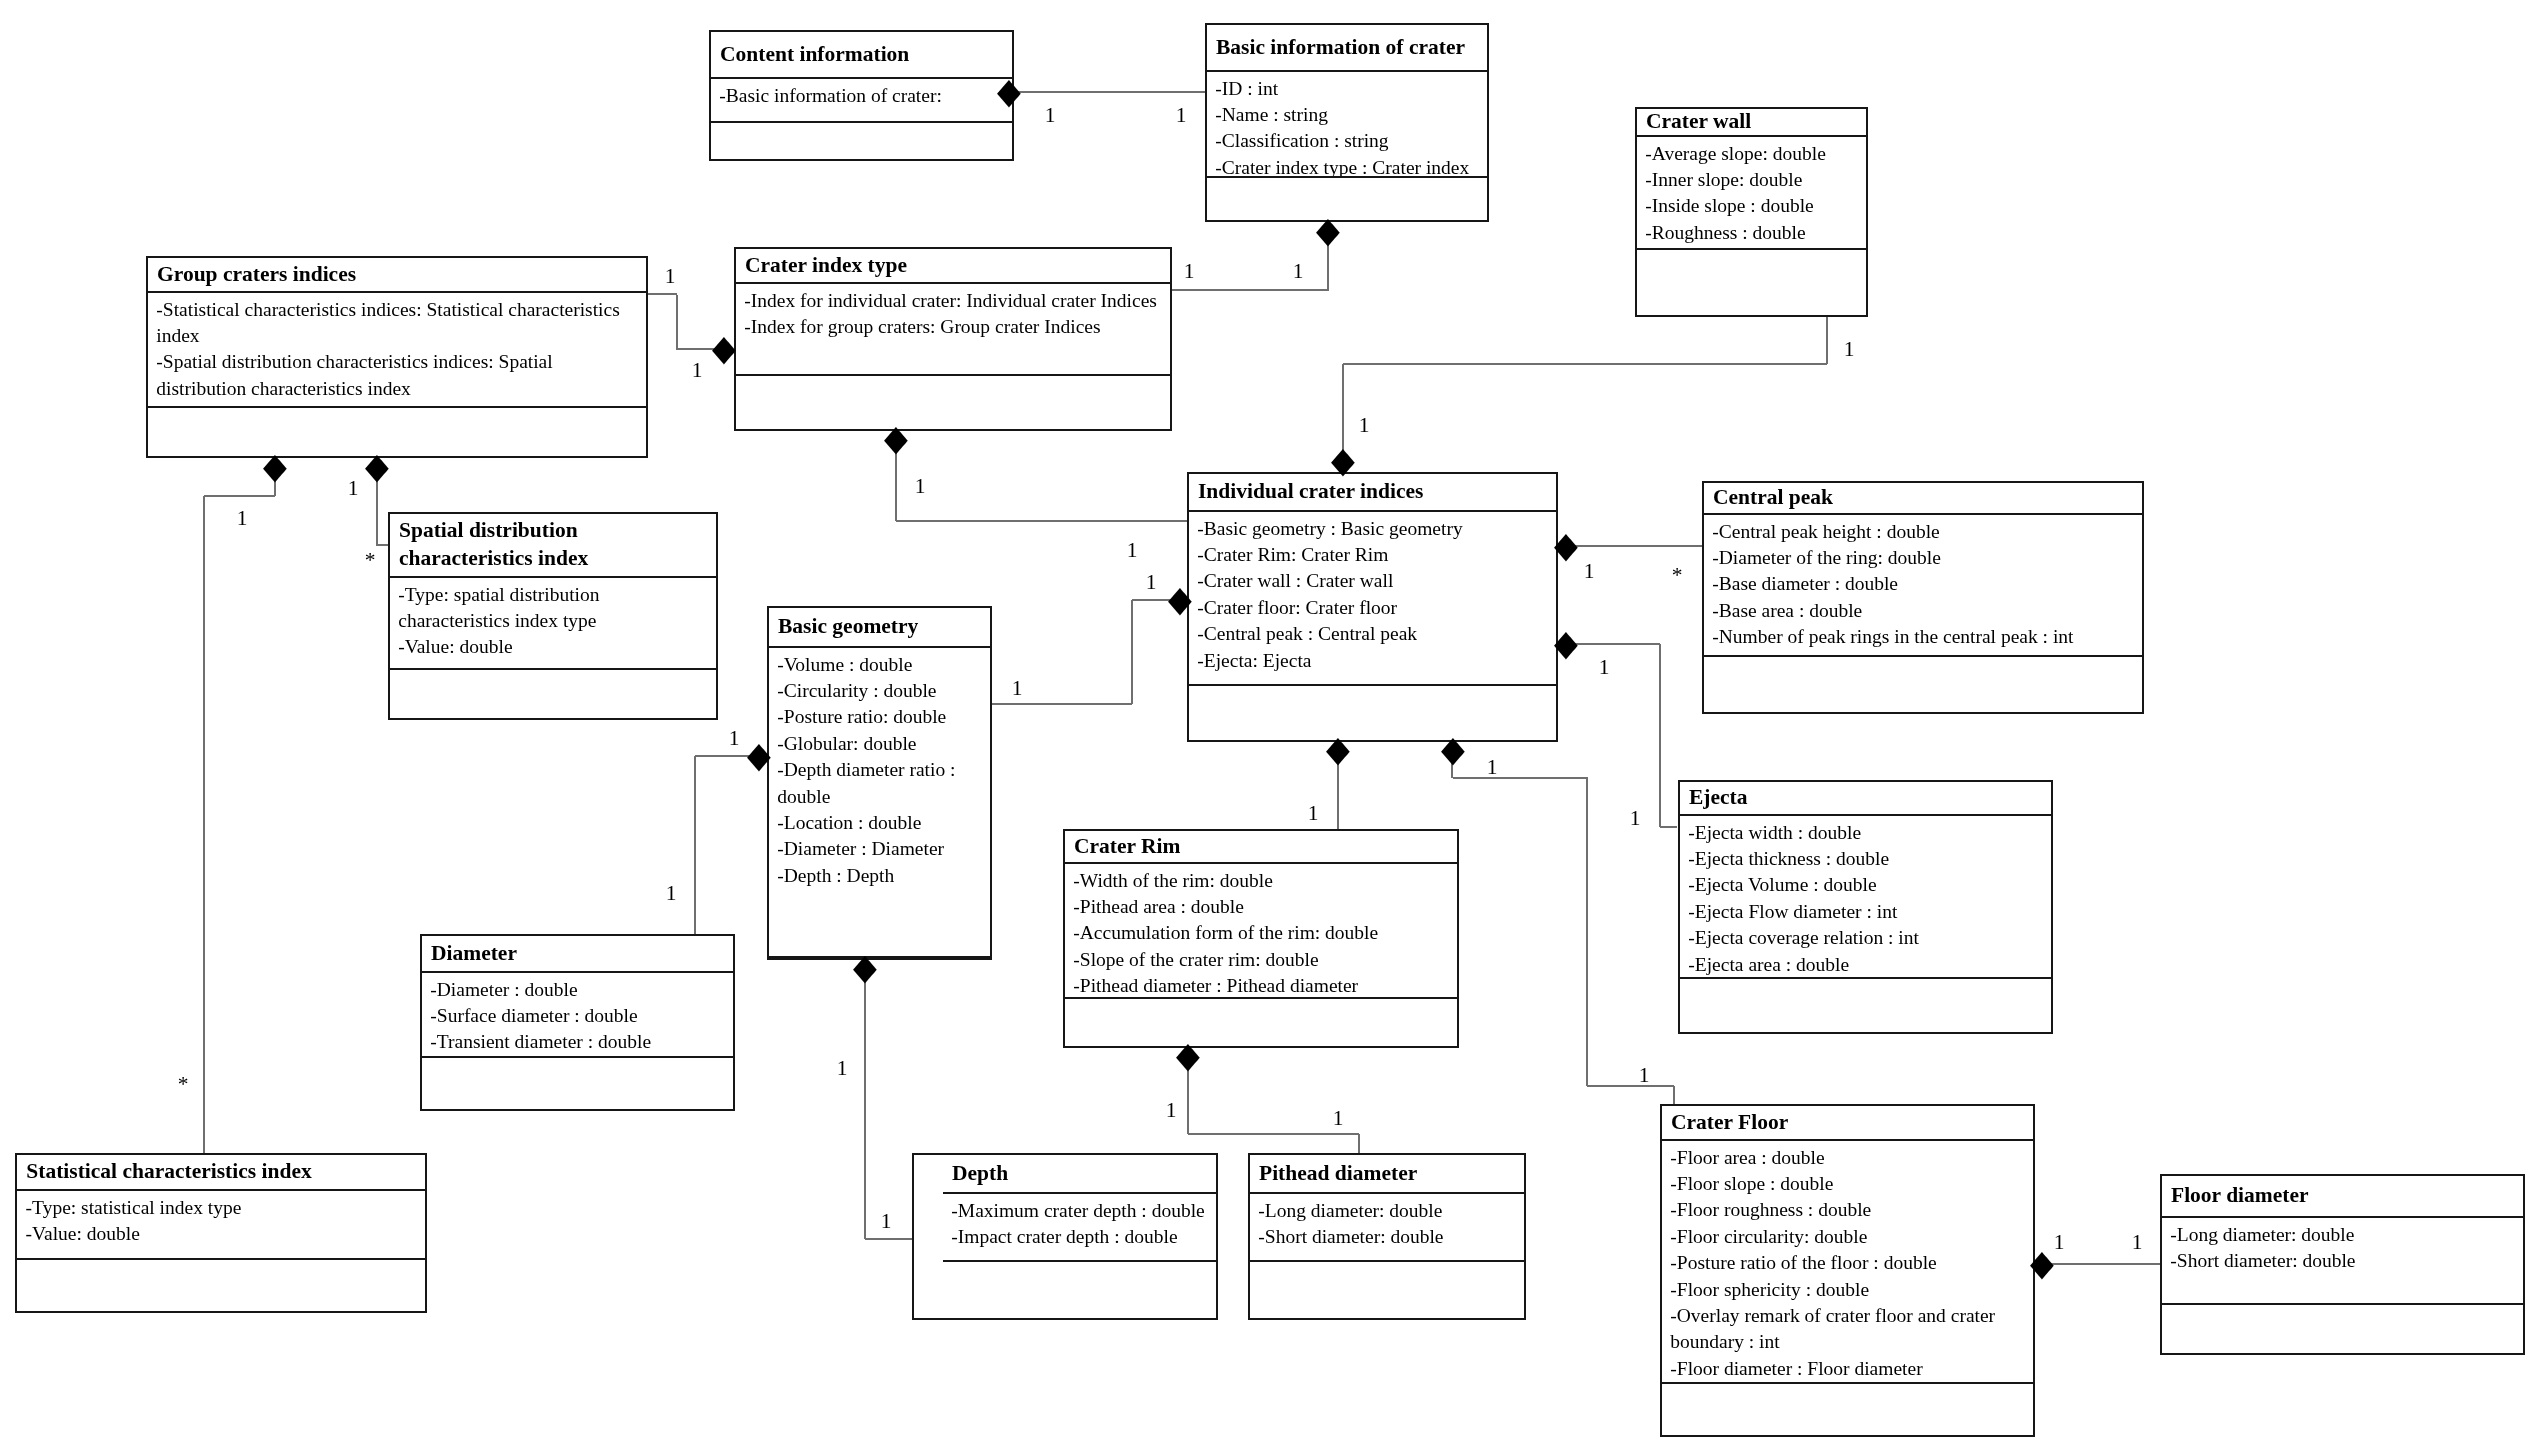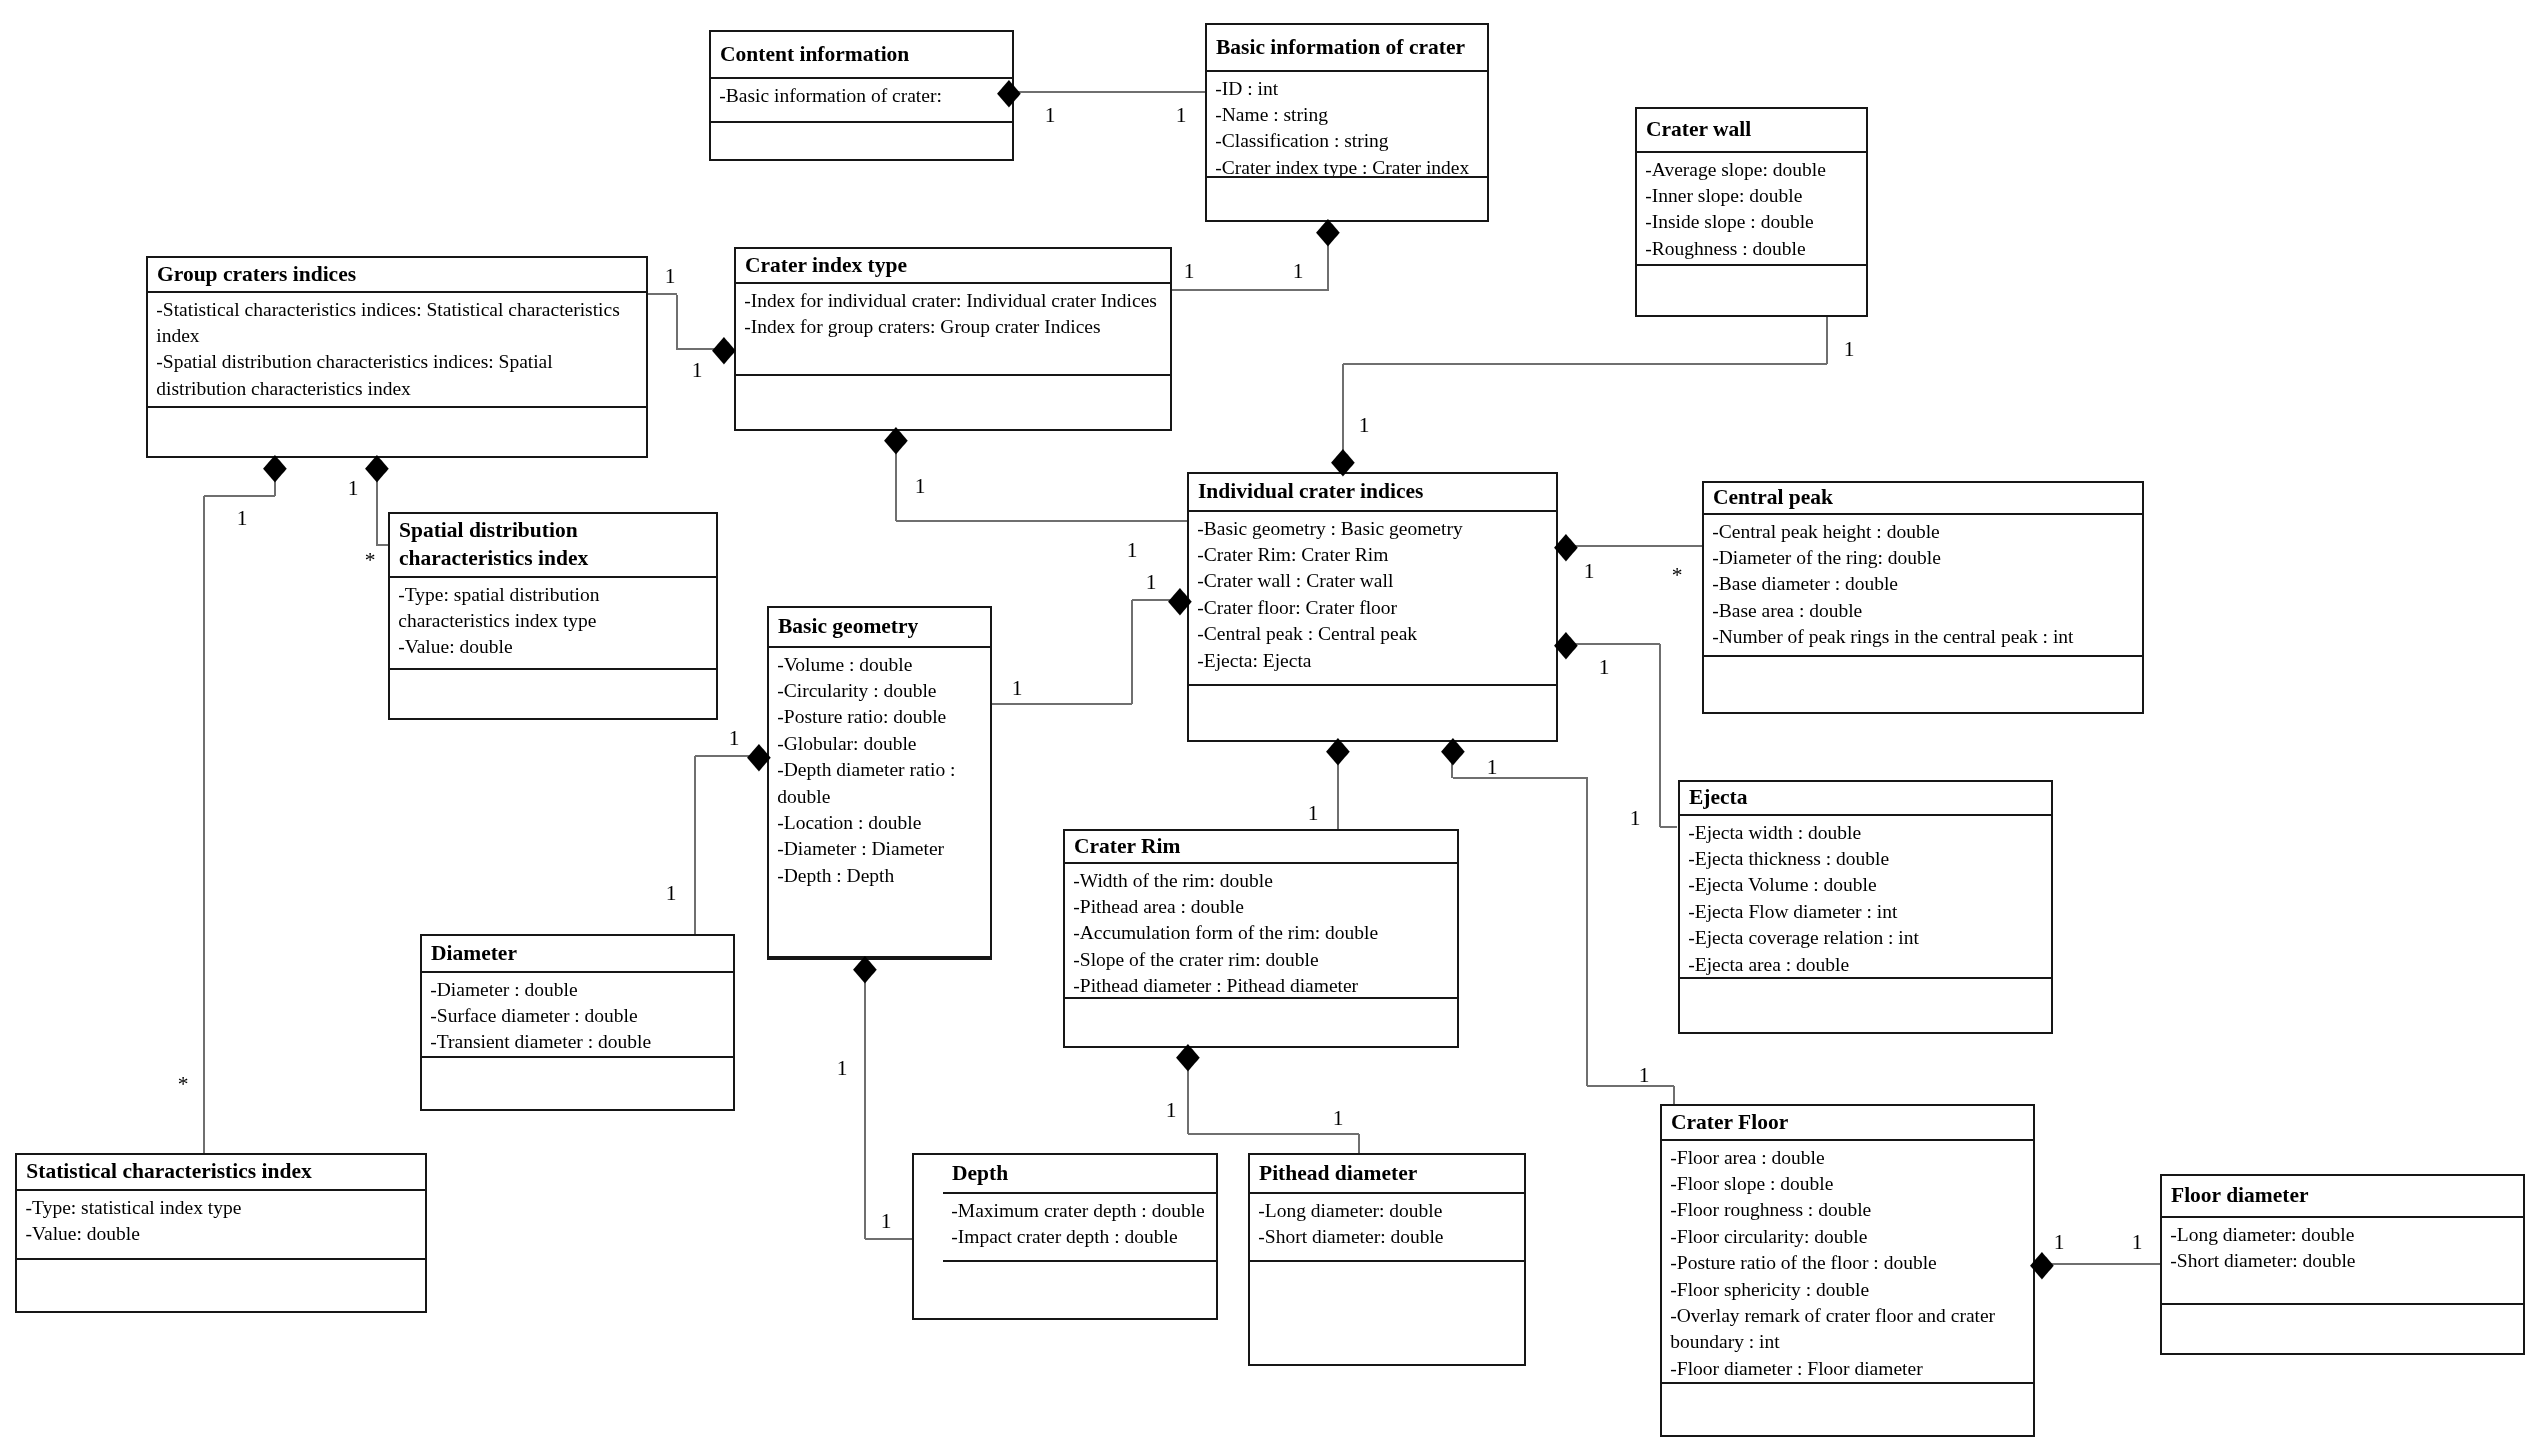--- a/index.html
+++ b/index.html
@@ -71,21 +71,21 @@
       <div class="uml-title" style="height: 47px;">Basic information of crater</div>
       <div class="uml-attrs" style="height: 106px;">
         <div>-ID : int</div>
         <div>-Name : string</div>
         <div>-Classification : string</div>
         <div>-Crater index type : Crater index type</div>
       </div>
       <div class="uml-empty"></div>
     </div>
     <div class="uml-class" style="left: 1635px; top: 107px; width: 233px; height: 210px;">
-      <div class="uml-title" style="height: 44px;">Crater wall</div>
+      <div class="uml-title" style="height: 28px;">Crater wall</div>
       <div class="uml-attrs" style="height: 113px;">
         <div>-Average slope: double</div>
         <div>-Inner slope: double</div>
         <div>-Inside slope : double</div>
         <div>-Roughness : double</div>
       </div>
       <div class="uml-empty"></div>
     </div>
     <div class="uml-class" style="left: 146px; top: 256px; width: 502px; height: 202px;">
       <div class="uml-title" style="height: 35px;">Group craters indices</div>
@@ -189,21 +189,21 @@
       <div class="uml-empty"></div>
     </div>
     <div class="uml-class" style="left: 912px; top: 1153px; width: 306px; height: 167px; padding-left: 29px;">
       <div class="uml-title" style="height: 39px;">Depth</div>
       <div class="uml-attrs" style="height: 68px;">
         <div>-Maximum crater depth : double</div>
         <div>-Impact crater depth : double</div>
       </div>
       <div class="uml-empty"></div>
     </div>
-    <div class="uml-class" style="left: 1248px; top: 1153px; width: 278px; height: 213px;">
+    <div class="uml-class" style="left: 1248px; top: 1153px; width: 278px; height: 167px;">
       <div class="uml-title" style="height: 39px;">Pithead diameter</div>
       <div class="uml-attrs" style="height: 68px;">
         <div>-Long diameter: double</div>
         <div>-Short diameter: double</div>
       </div>
       <div class="uml-empty"></div>
     </div>
     <div class="uml-class" style="left: 1660px; top: 1104px; width: 375px; height: 333px;">
       <div class="uml-title" style="height: 35px;">Crater Floor</div>
       <div class="uml-attrs" style="height: 243px;">

